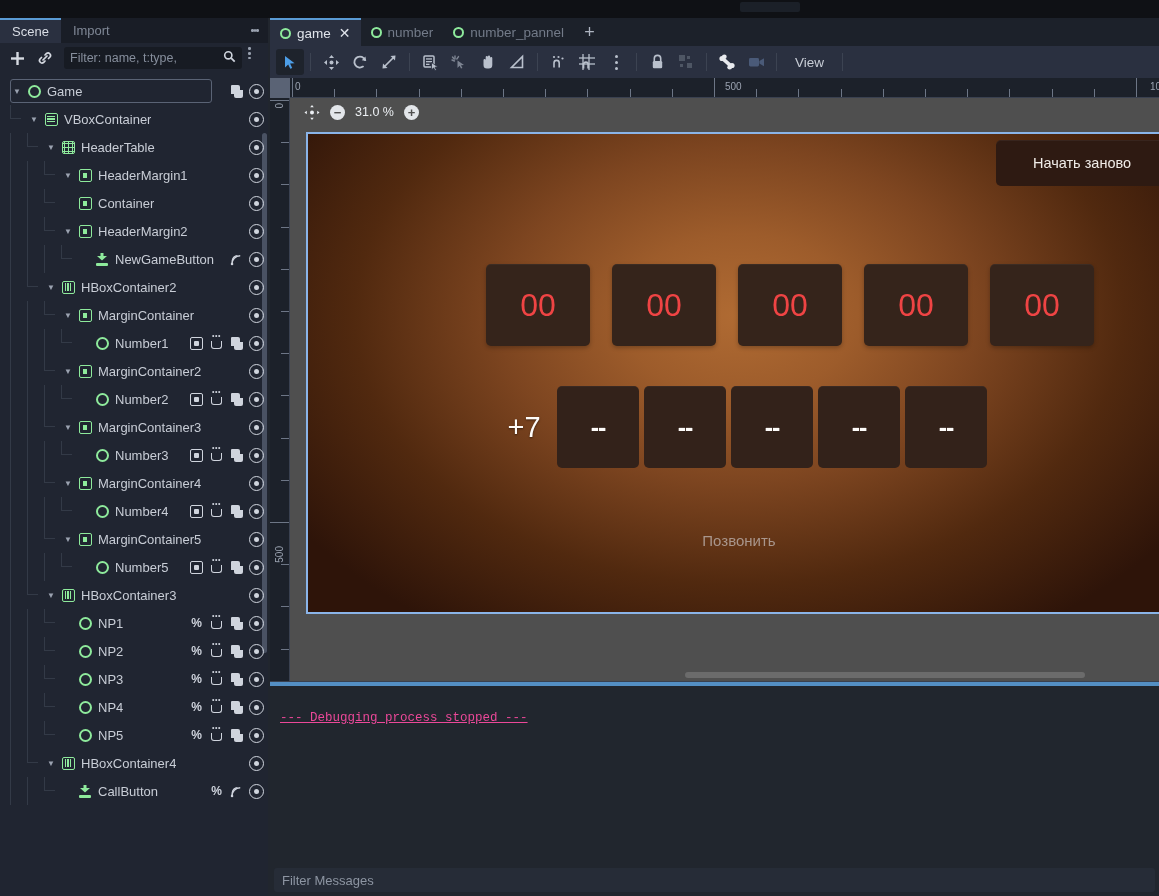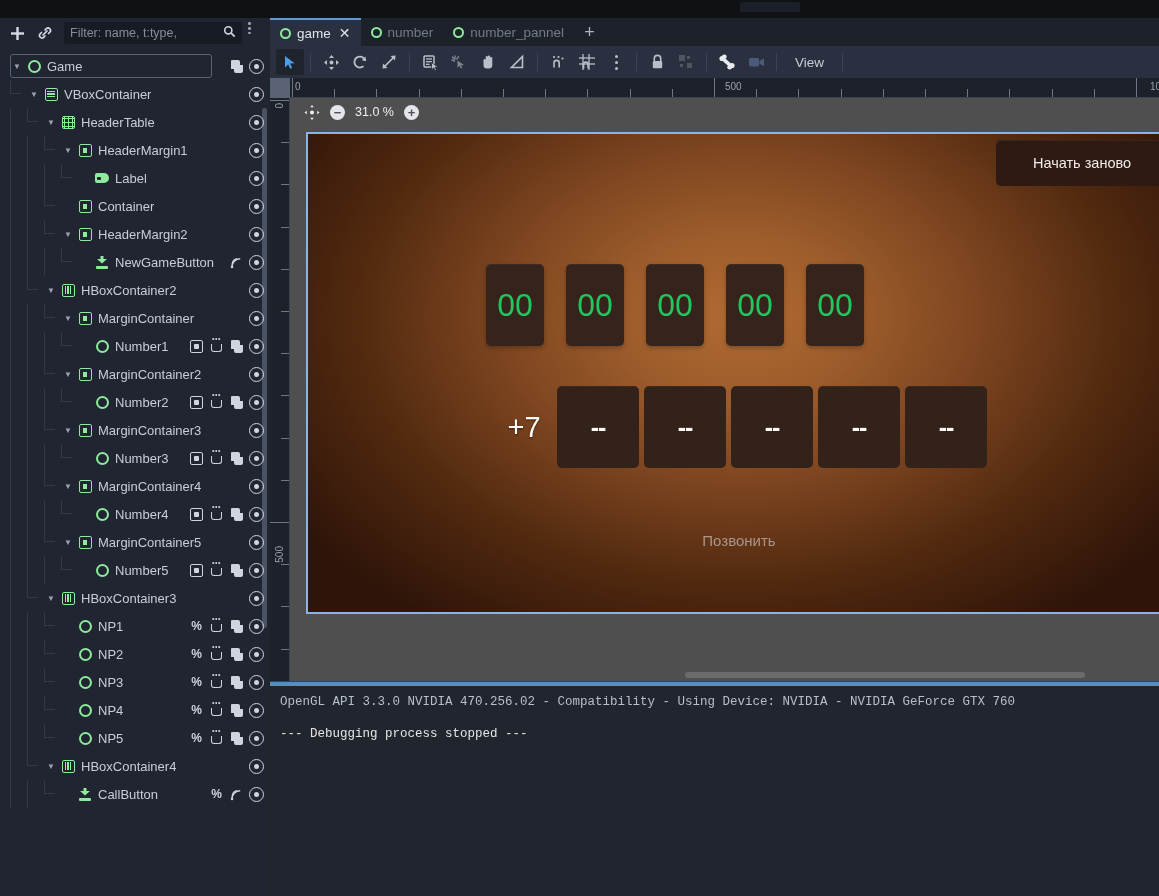--- a/index.html
+++ b/index.html
@@ -303,23 +303,23 @@
     background: #2e1a12; border-radius: 5px;
     display: flex; align-items: center; justify-content: center;
     color: #f0ece8; font-size: 14.5px;
     box-shadow: inset 0 1px 0 rgba(255,255,255,.05);
   }
   .tiles-row {
     position: absolute; left: 178px; top: 130px;
     display: flex; gap: 22px;
   }
   .tile {
-    width: 58px; height: 82px; background: #35241b; border-radius: 5px;
+    width: 104px; height: 82px; background: #35241b; border-radius: 5px;
     display: flex; align-items: center; justify-content: center;
-    color: #22c55e; font-size: 32px;
+    color: #ef4444; font-size: 32px;
     box-shadow: inset 0 1px 0 rgba(255,255,255,.04), 0 2px 4px rgba(0,0,0,.25);
   }
   .slots-row {
     position: absolute; left: 188px; top: 252px;
     display: flex; align-items: center; gap: 5px;
   }
   .cc-label {
     width: 56px; text-align: center; color: #fdfbf9; font-size: 29px;
     text-shadow: 0 1px 2px rgba(0,0,0,.5);
   }
@@ -347,38 +347,51 @@
     position: absolute; left: 0; right: 0; bottom: 0; height: 215px;
     background: #21262e; border-top: 1px solid #3a4150;
   }
   .out-top { height: 4px; background: #5a9bd5; opacity: .9; }
   .console {
     position: absolute; left: 0; right: 0; top: 4px; bottom: 32px;
     padding: 8px 8px 0 10px;
     font-family: "Liberation Mono", monospace; font-size: 12.5px;
     color: #b8bfca; line-height: 16px; white-space: pre; overflow: hidden;
   }
-  .console .dim { color: #e5e5e5; }
+  .console .dim { color: #ec4899; text-decoration: underline; }
   .filter-msgs {
     position: absolute; left: 4px; right: 4px; bottom: 4px; height: 24px;
     background: #262c37; border-radius: 3px; display: flex; align-items: center;
     padding: 0 8px; color: #8d95a2; font-size: 13px;
   }
 </style>
 </head>
 <body>
 
 <div id="root">
 
   <div class="top-strip">
     <div class="tiny-dot"></div>
   </div>
 
   <div class="dock">
 
+    <div class="dock-tabs">
+      <div class="dock-tab active">
+        <span>Scene</span>
+      </div>
+      <div class="dock-tab">
+        <span>Import</span>
+      </div>
+      <div class="kebab">
+        <i></i>
+          <i></i>
+          <i></i>
+      </div>
+    </div>
 
     <div class="dock-toolbar">
       <div class="tbtn">
         <svg width="15" height="15" viewBox="0 0 15 15">
           <rect x="6.3" y="1" width="2.4" height="13" fill="#d6dae2"></rect>
           <rect x="1" y="6.3" width="13" height="2.4" fill="#d6dae2"></rect>
         </svg>
       </div>
       <div class="tbtn">
         <svg width="16" height="16" viewBox="0 0 16 16">
@@ -465,38 +478,20 @@
           <span class="indent" style="width: 61px;">
             <span class="guide" style="left: 10px;"></span>
             <span class="guide" style="left: 27px;"></span>
             <span class="elbow" style="left: 44px;"></span>
           </span>
           <span class="tri">▼</span>
           <span class="nicon">
             <span class="g-margin"></span>
           </span>
           <span class="nname">HeaderMargin1</span>
-          <span class="badges">
-            <span class="badge">
-              <span class="b-eye"></span>
-            </span>
-          </span>
-        </div>
-        <div class="row">
-          <span class="indent" style="width: 78px;">
-            <span class="guide" style="left: 10px;"></span>
-            <span class="guide" style="left: 27px;"></span>
-            <span class="guide" style="left: 44px;"></span>
-            <span class="elbow" style="left: 61px;"></span>
-          </span>
-          <span class="tri"></span>
-          <span class="nicon">
-            <span class="g-label"></span>
-          </span>
-          <span class="nname">Label</span>
           <span class="badges">
             <span class="badge">
               <span class="b-eye"></span>
             </span>
           </span>
         </div>
         <div class="row">
           <span class="indent" style="width: 61px;">
             <span class="guide" style="left: 10px;"></span>
             <span class="guide" style="left: 27px;"></span>
@@ -1255,16 +1250,19 @@
         <div class="call-text">Позвонить</div>
       </div>
 
       <div class="hscroll">
         <div class="thumb"></div>
       </div>
     </div>
 
     <div class="output">
       <div class="out-top"></div>
-      <div class="console" id="console"><div>OpenGL API 3.3.0 NVIDIA 470.256.02 - Compatibility - Using Device: NVIDIA - NVIDIA GeForce GTX 760</div><div>&nbsp;</div><div class="dim">--- Debugging process stopped ---</div></div>
+      <div class="console" id="console"><div>&nbsp;</div><div class="dim">--- Debugging process stopped ---</div></div>
+      <div class="filter-msgs">
+        <span>Filter Messages</span>
+      </div>
     </div>
   </div>
 </div>
 
 </body></html>

